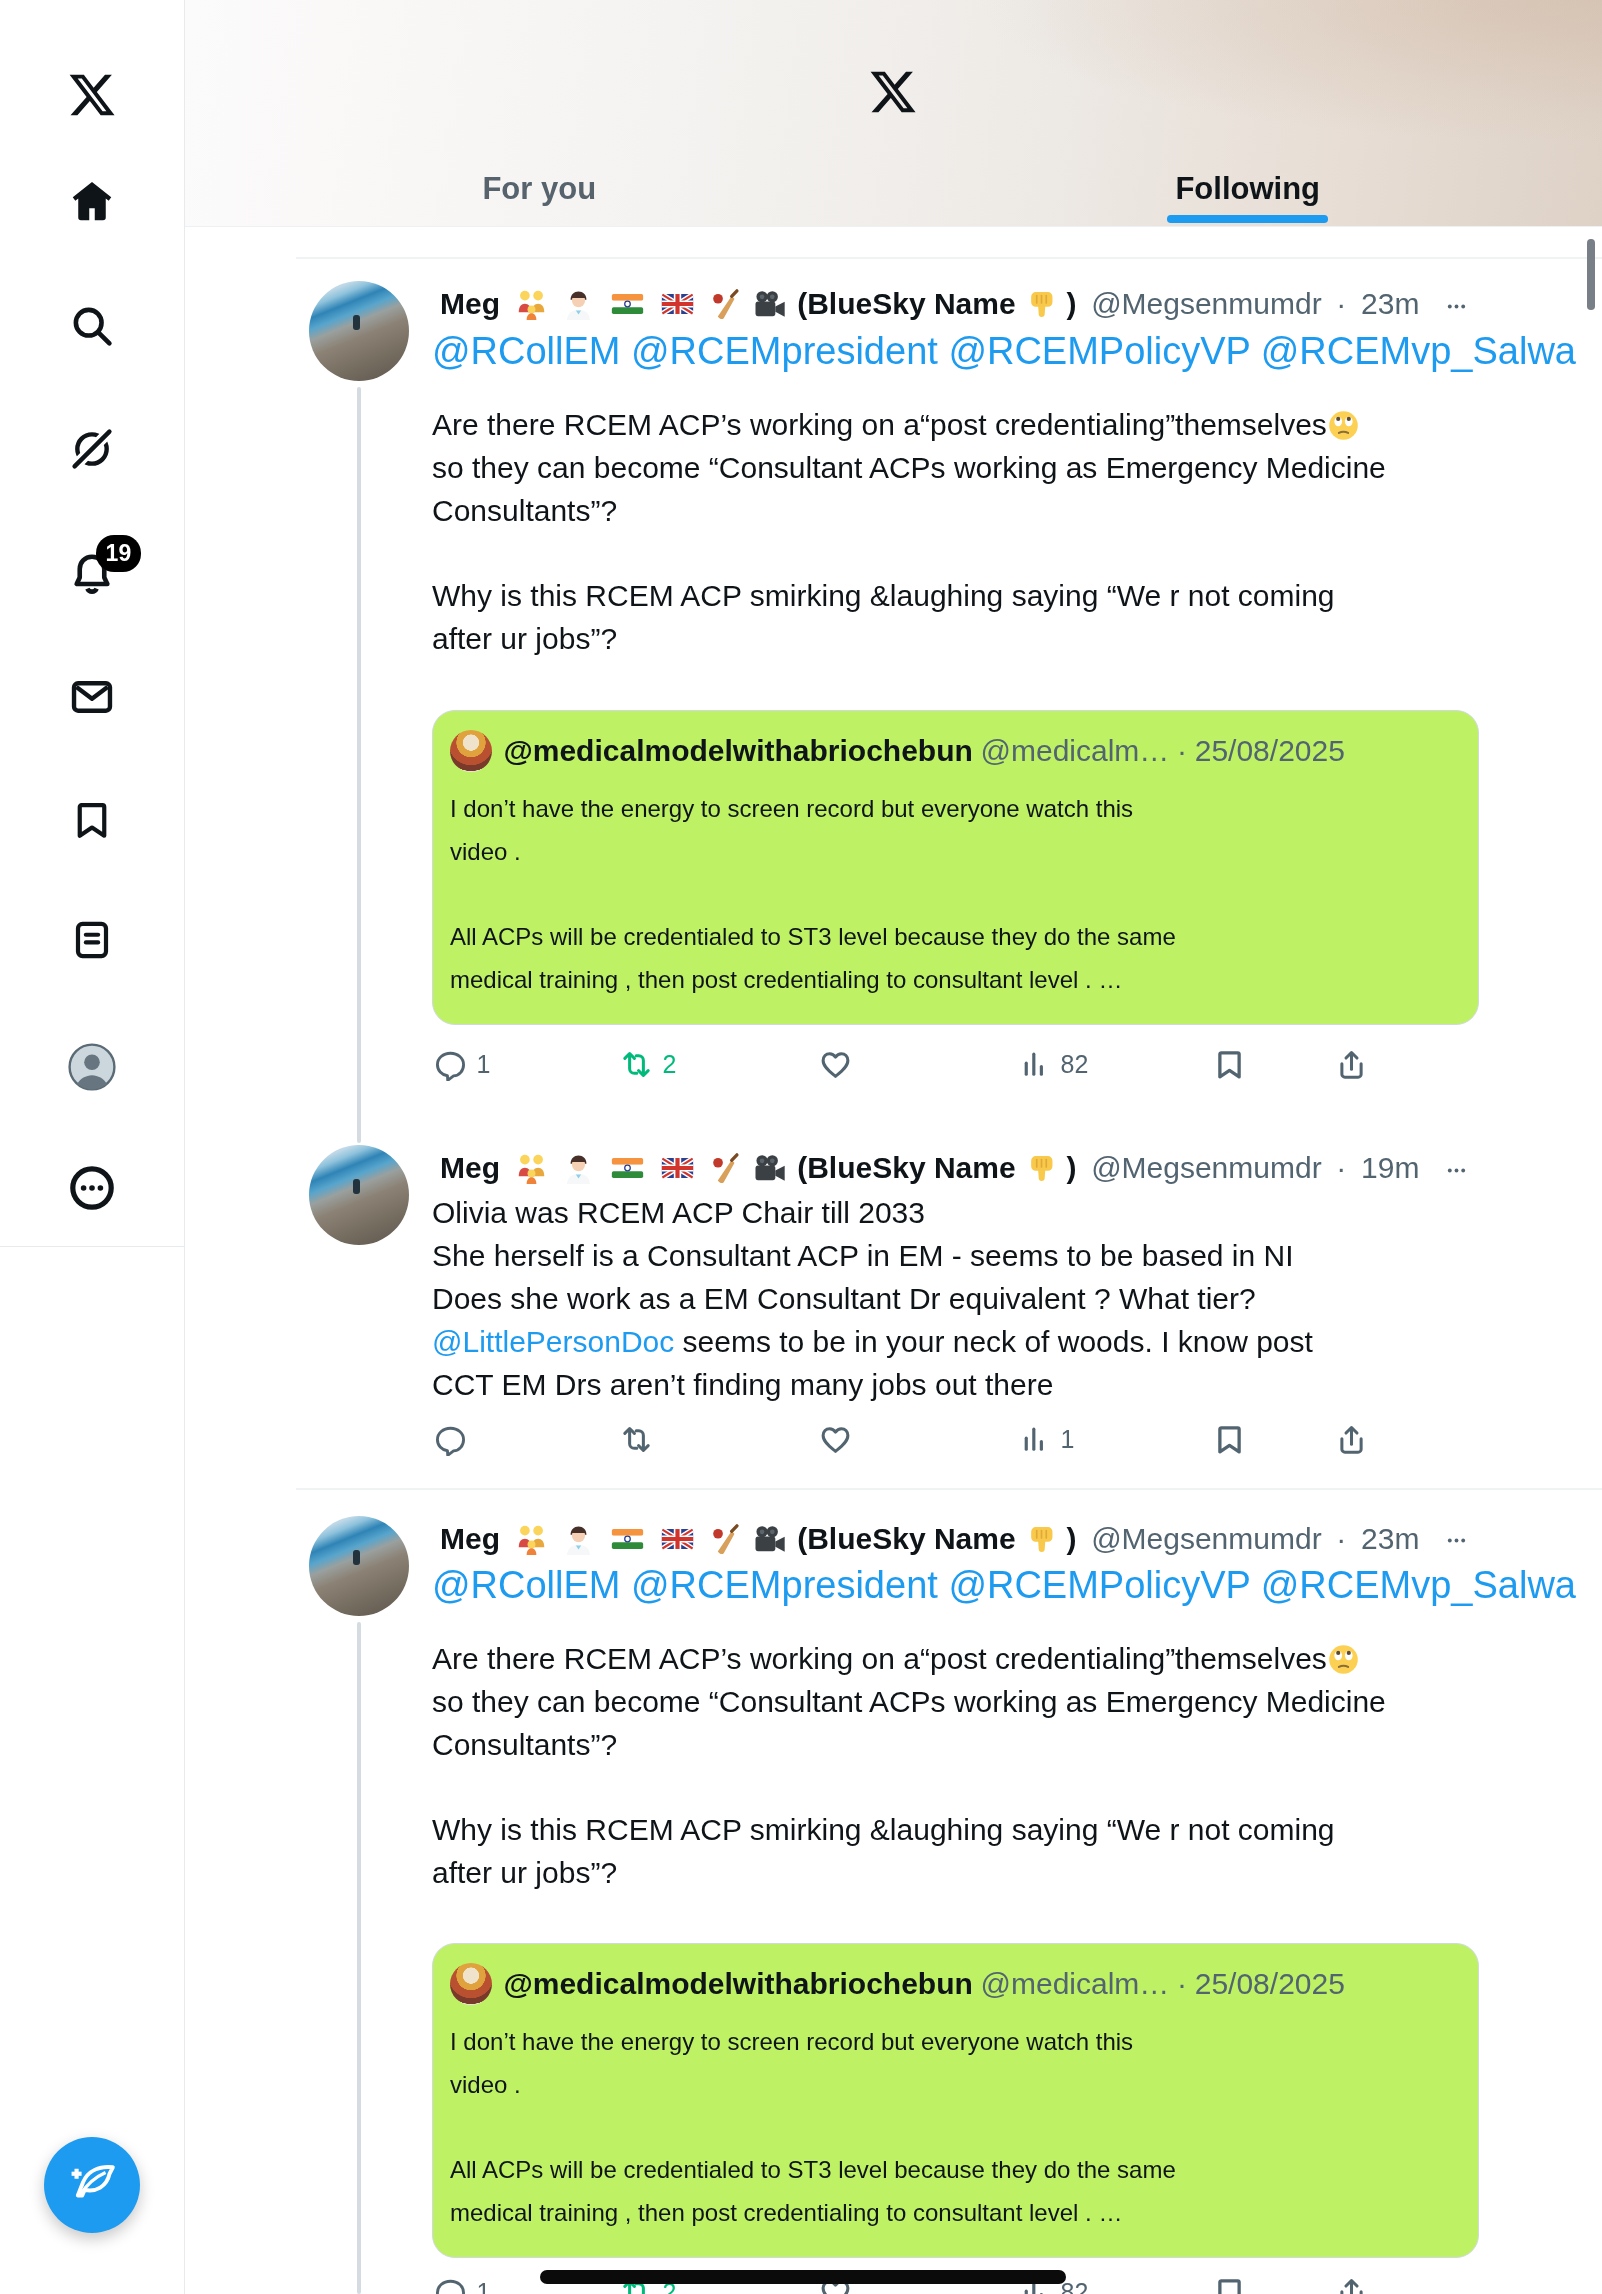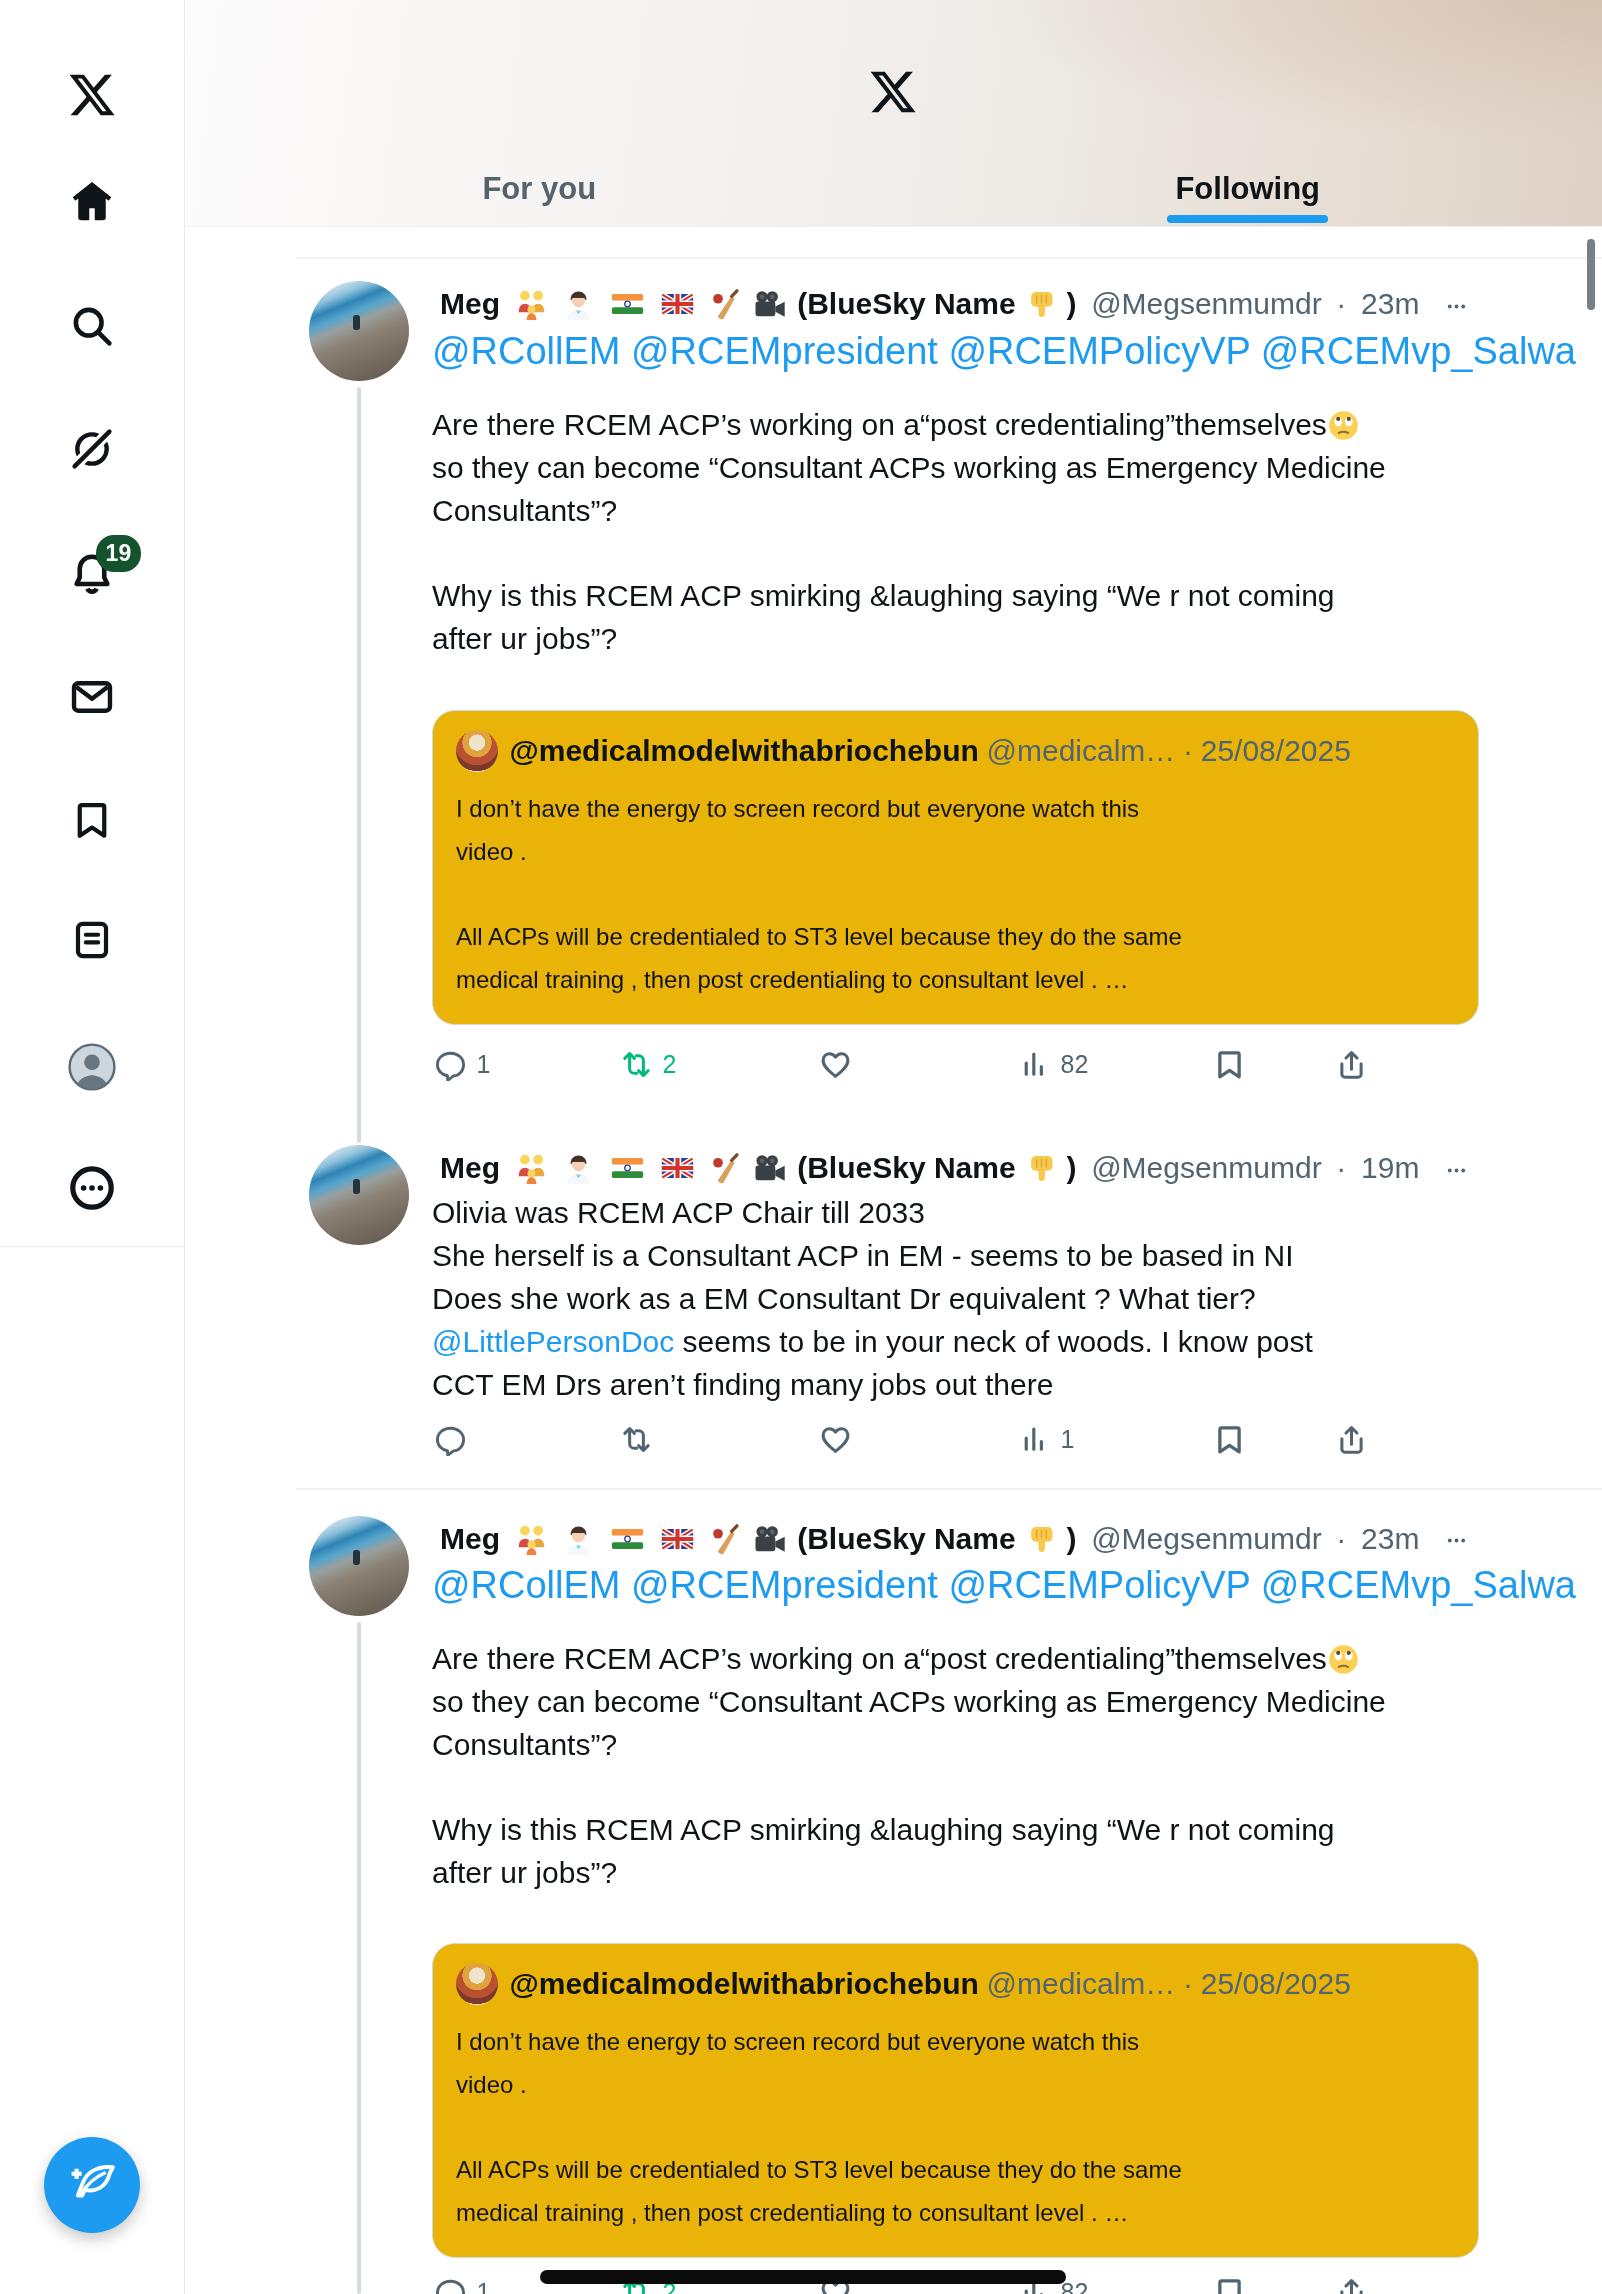--- a/index.html
+++ b/index.html
@@ -12,21 +12,21 @@
   .status-date { position:absolute; left:125px; top:7.7px; font-size:25px; font-weight:400; color:#000; }
   .status-right { position:absolute; right:23px; top:7.7px; display:flex; align-items:center; gap:9.6px; }
   .status-right .pct { font-size:26px; color:#000; }
   .mt-dots { position:absolute; left:780px; top:13.4px; display:flex; gap:5.8px; }
   .mt-dots i { width:7.7px; height:7.7px; border-radius:50%; background:#8f8f93; }
 
   
   .rail { position:absolute; left:0; top:0; width:185px; height:2294px; background:#fff; border-right:1px solid #e7ebee; z-index:5; }
   .rail-divider { position:absolute; left:0; top:1246px; width:185px; height:1px; background:#e7ebee; }
   .rail-item { position:absolute; left:92px; transform:translateX(-50%); color:#0f1419; }
-  .badge { position:absolute; left:96px; top:535px; min-width:44px; height:37px; padding:0 9.6px; background:#14532d; color:#fff;
+  .badge { position:absolute; left:96px; top:535px; min-width:44px; height:37px; padding:0 9.6px; background:#000000; color:#fff;
            font-size:23px; font-weight:700; border-radius:18px; display:flex; align-items:center; justify-content:center; z-index:6; }
   .compose-btn { position:absolute; left:44px; top:2137px; width:96px; height:96px; border-radius:50%; background:#1d9bf0;
                  display:flex; align-items:center; justify-content:center; box-shadow:0 5.8px 15.4px rgba(0,0,0,.22); z-index:6; }
 
   
   .header { position:absolute; left:185px; top:0; width:1417px; height:227px; z-index:4;
             background:
               radial-gradient(ellipse 60% 90% at 98% 0%, rgba(206,182,162,.55), rgba(206,182,162,0) 70%),
               linear-gradient(97deg,#fcfbfb 0%,#f5f3f1 34%,#eeebe7 58%,#e7ddd4 82%,#ded2c7 100%);
             border-bottom:1px solid #eef1f3; }
@@ -52,21 +52,21 @@
   .name-row .tight { margin-right:1.9px; }
   .menu-dots { position:absolute; color:#536471; }
   .mentions { position:absolute; left:432px; font-size:38px; color:#1d9bf0; white-space:nowrap; }
   .body { position:absolute; left:432px; width:1062px; font-size:30px; line-height:43px; color:#0f1419; }
   .body p { white-space:pre-wrap; }
   .body p + p { margin-top:42px; }
   .body .link { color:#1d9bf0; }
   .emoji { display:inline-block; vertical-align:-6.7px; }
 
   
-  .quote { position:absolute; left:432px; width:1047px; border:1.4px solid #cfd9de; border-radius:23px; background:#eab308; padding:19px 23px 23px; }
+  .quote { position:absolute; left:432px; width:1047px; border:1.4px solid #cfd9de; border-radius:23px; background:#bef264; padding:19px 17px 23px; }
   .q-head { display:flex; align-items:center; white-space:nowrap; font-size:30px; }
   .q-avatar { width:42px; height:42px; border-radius:50%; margin-right:11.5px; flex:0 0 auto;
               background:radial-gradient(circle at 50% 30%, #efe3cc 0 22%, #e0a23c 23% 40%, #b9502f 41% 62%, #7a3a2b 63% 78%, #e8e4da 79% 100%); }
   .q-name { font-weight:700; color:#0f1419; margin-right:7.7px; }
   .q-sub { color:#536471; }
   .q-body { margin-top:15.4px; font-size:24px; line-height:43px; color:#0f1419; }
   .q-body p { white-space:pre-wrap; }
   .q-body p + p { margin-top:42px; }
 
   

